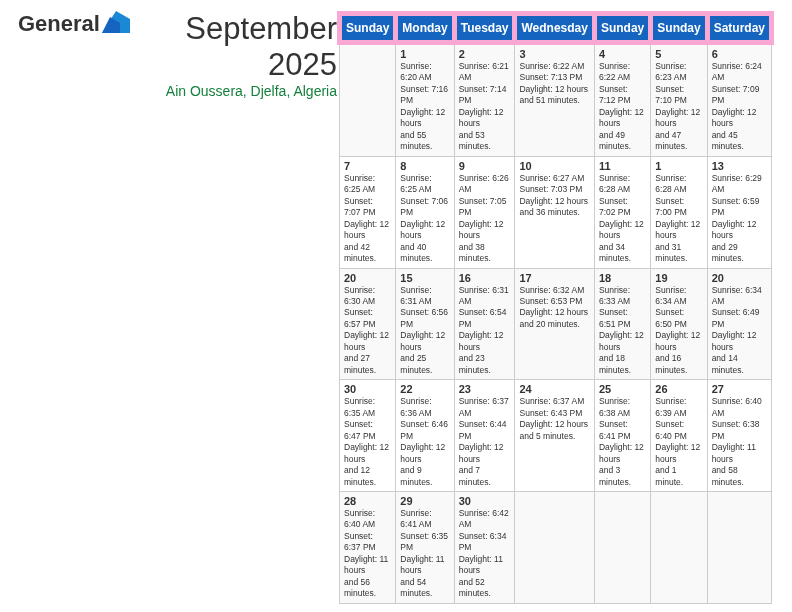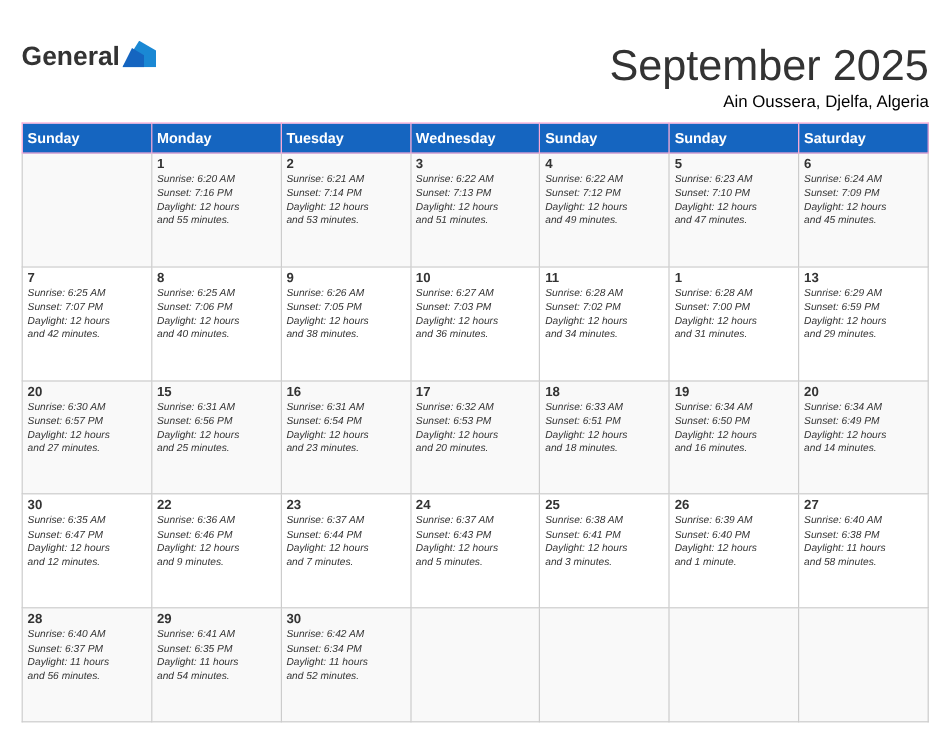--- a/index.html
+++ b/index.html
@@ -6,23 +6,23 @@
     body {
       font-family: Arial, sans-serif;
       background: #fff;
       width: 792px;
       height: 612px;
       overflow: hidden;
     }
     .page {
       width: 792px;
       height: 612px;
-      padding: 34px 18px 10px 18px;
+      padding: 11px 18px 10px 18px;
       display: flex;
-      flex-direction: column;
+      flex-direction: row;
     }
     .header {
       display: flex;
       justify-content: space-between;
       align-items: flex-start;
       margin-bottom: 10px;
     }
     .logo {
       display: flex;
       align-items: center;
@@ -30,62 +30,61 @@
     .logo-icon {
       width: 28px;
       height: 22px;
       margin-left: 2px;
       margin-top: -4px;
     }
     .title-block {
       text-align: right;
     }
     .month-title {
-      font-size: 36px;
+      font-size: 31px;
       color: #333;
       font-weight: normal;
     }
     .subtitle {
       font-size: 14px;
-      color: #000000;
+      color: #15803d;
     }
     .calendar {
       width: 100%;
       border-collapse: collapse;
       flex: 1;
     }
     .calendar thead tr th {
       background-color: #1565c0;
       color: #fff;
       font-size: 12px;
       font-weight: bold;
       padding: 5px 4px;
       text-align: left;
-      border: 1px solid #f9a8d4;
+      border: 5px solid #f9a8d4;
     }
     .calendar tbody tr td {
       border: 1px solid #ccc;
       vertical-align: top;
       padding: 3px 4px;
       width: calc(100% / 7);
       font-size: 9px;
       color: #333;
     }
     .day-number {
       font-size: 11px;
       font-weight: bold;
       color: #333;
       display: block;
       margin-bottom: 1px;
     }
     .day-info {
       font-size: 8.5px;
       color: #333;
       line-height: 1.35;
-      font-style: italic;
     }
     .empty-cell {
       background: #fff;
     }
     tr:nth-child(odd) td {
       background-color: #f9f9f9;
     }
     tr:nth-child(even) td {
       background-color: #fff;
     }

